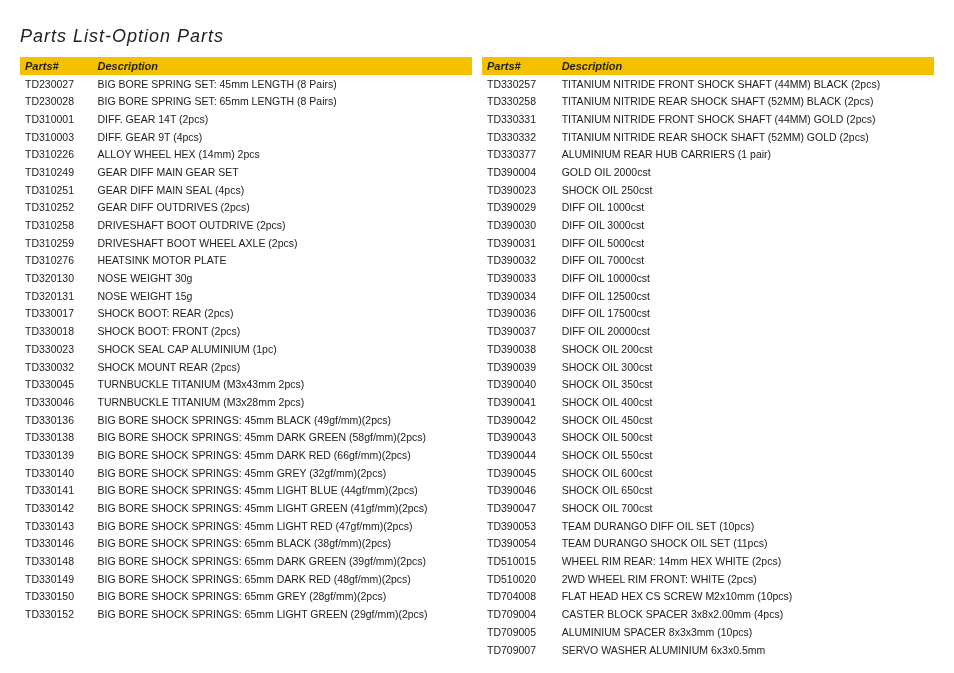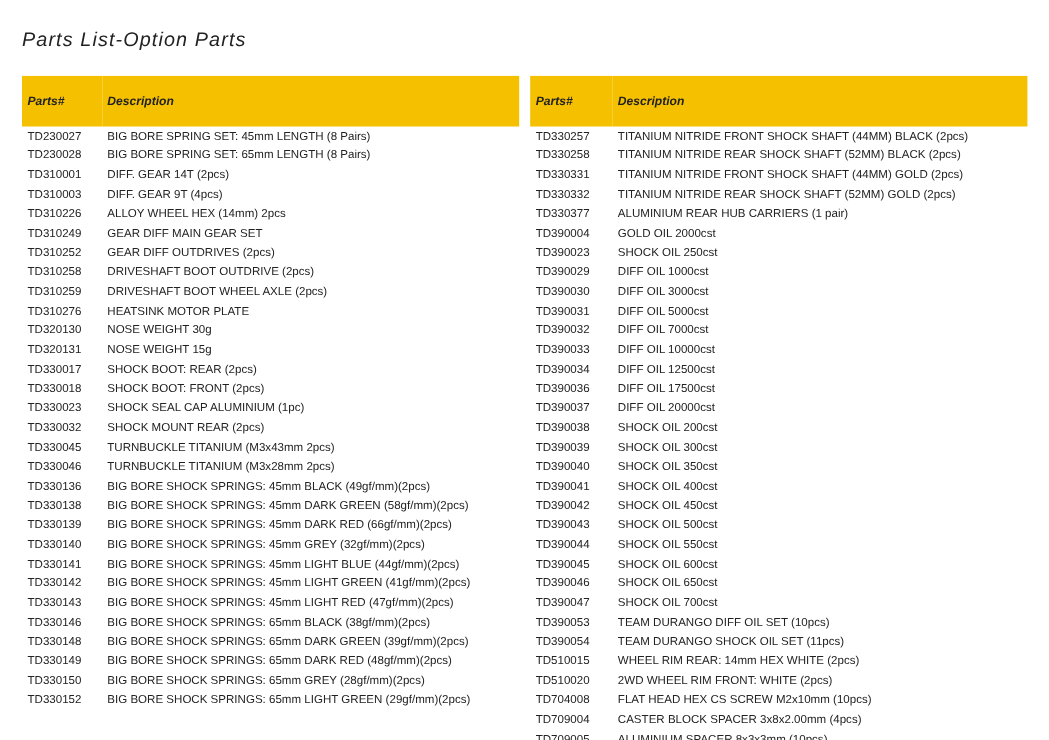--- a/index.html
+++ b/index.html
@@ -13,21 +13,21 @@
     }
     .page {
       width: 954px;
       height: 673px;
       background: #ffffff;
       padding: 18px 20px;
       display: flex;
       flex-direction: column;
     }
     .title-bar {
-      margin-bottom: 20px;
+      margin-bottom: 8px;
     }
     .title-bar h1 {
       font-size: 26px;
       font-weight: 900;
       font-style: italic;
       color: #222;
       letter-spacing: 2px;
     }
     .title-bar h1 span {
       font-weight: 400;
@@ -47,21 +47,21 @@
     .parts-table {
       width: 100%;
       border-collapse: collapse;
       font-size: 10.5px;
     }
     .parts-table thead tr {
       background: #f5c000;
     }
     .parts-table thead th {
       text-align: left;
-      padding: 17px 5px;
+      padding: 3px 5px;
       font-style: italic;
       font-weight: bold;
       color: #222;
       font-size: 11px;
     }
     .parts-table tbody tr td {
       padding: 1.5px 5px;
       vertical-align: top;
       color: #222;
       line-height: 1.4;
@@ -107,20 +107,24 @@
               <td>TD310003</td>
               <td>DIFF. GEAR 9T (4pcs)</td>
             </tr>
             <tr>
               <td>TD310226</td>
               <td>ALLOY WHEEL HEX (14mm) 2pcs</td>
             </tr>
             <tr>
               <td>TD310249</td>
               <td>GEAR DIFF MAIN GEAR SET</td>
+            </tr>
+            <tr>
+              <td>TD310251</td>
+              <td>GEAR DIFF MAIN SEAL (4pcs)</td>
             </tr>
             <tr>
               <td>TD310252</td>
               <td>GEAR DIFF OUTDRIVES (2pcs)</td>
             </tr>
             <tr>
               <td>TD310258</td>
               <td>DRIVESHAFT BOOT OUTDRIVE (2pcs)</td>
             </tr>
             <tr>

